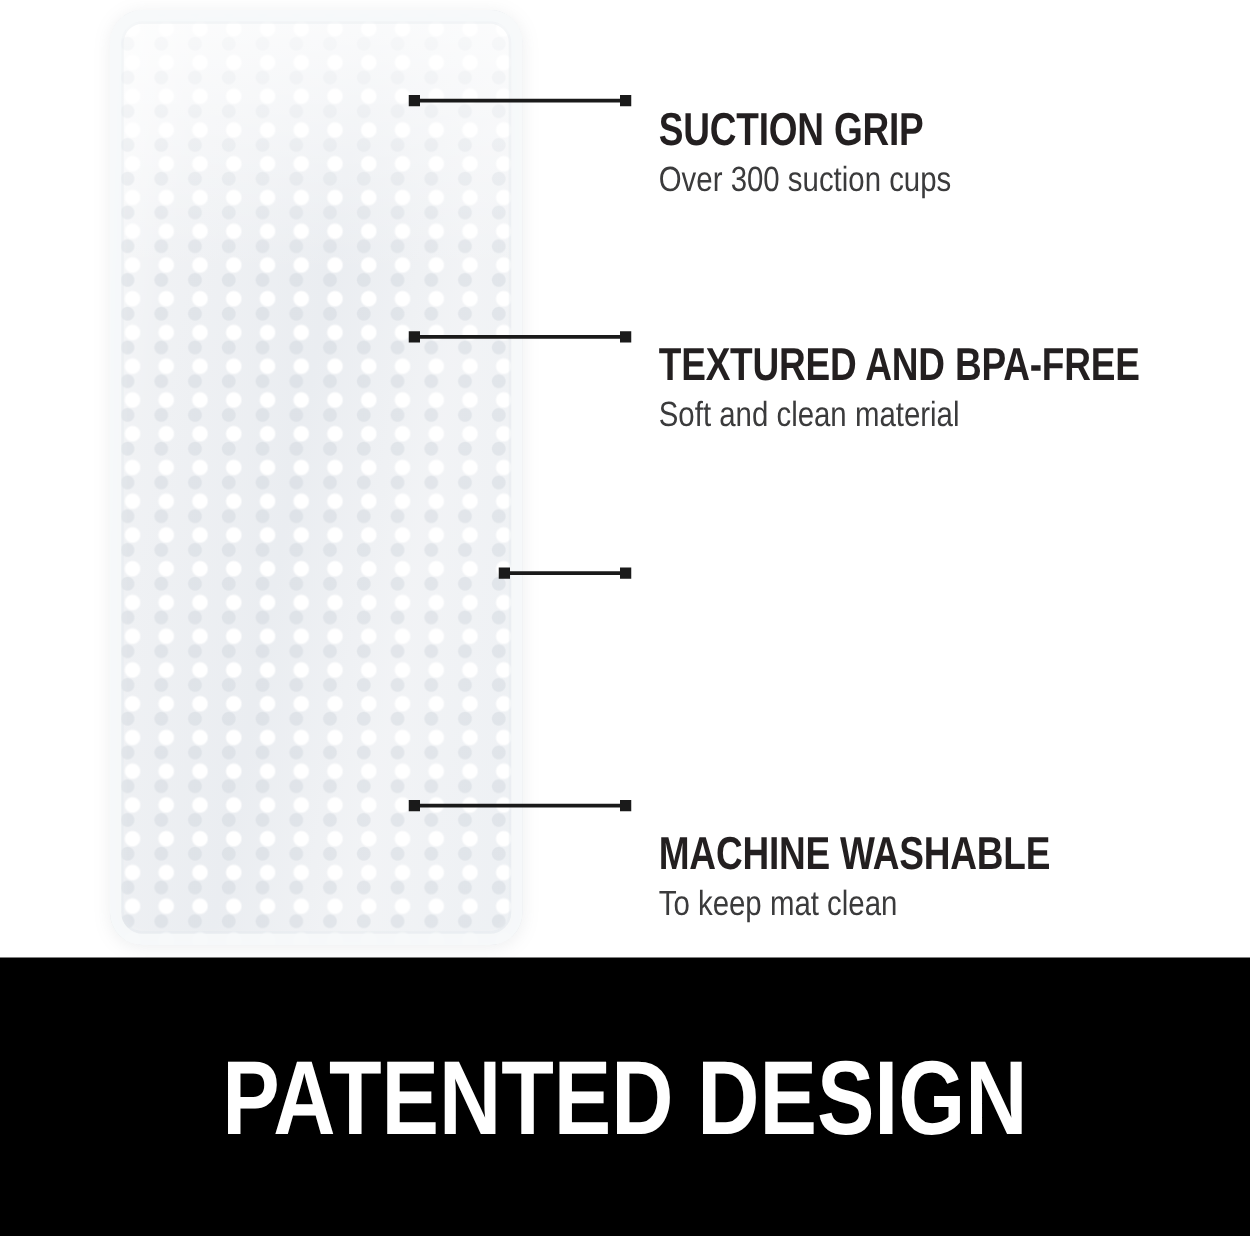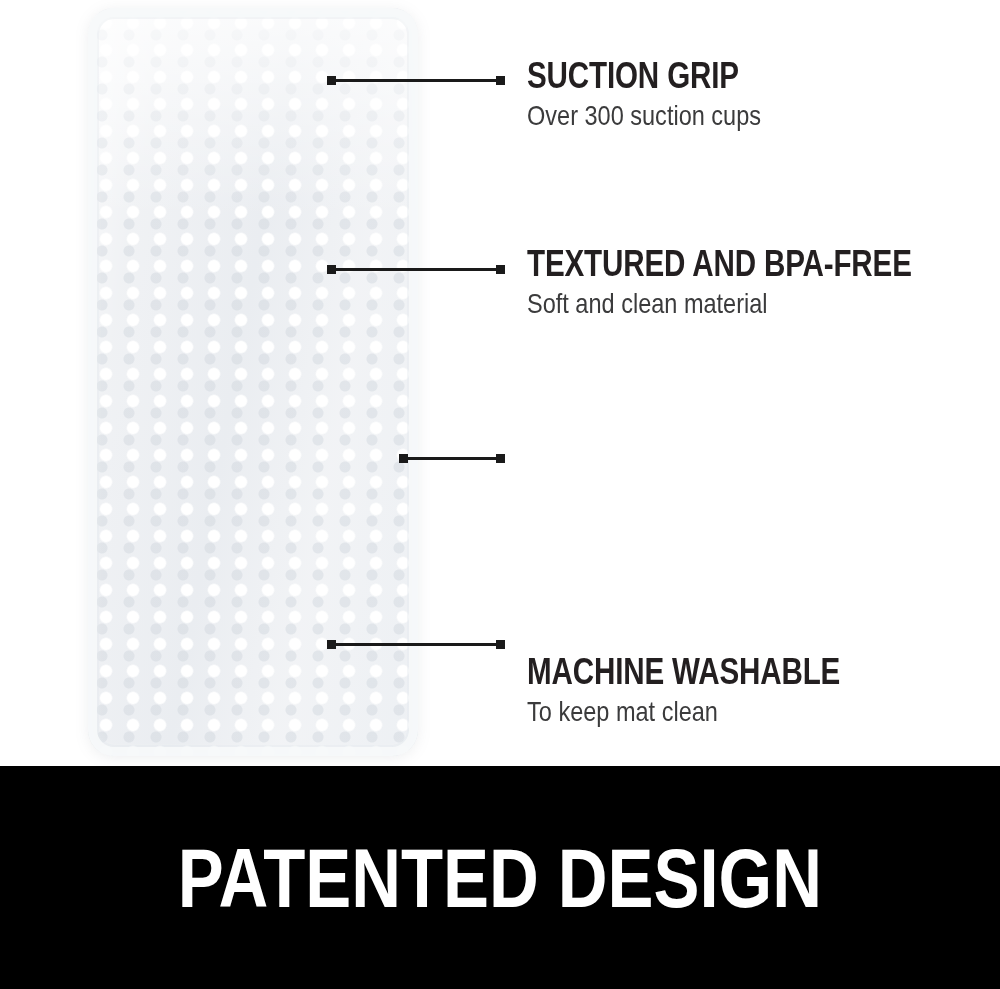--- a/index.html
+++ b/index.html
@@ -86,20 +86,21 @@
     left: 0; top: 0;
     width: 100%; height: 210px;
     background: linear-gradient(180deg, rgba(255,255,255,0.78), rgba(255,255,255,0));
     pointer-events: none;
   }
 
   
   .callout {
     position: absolute;
     left: 527px;
+    margin-top: 28px;
   }
   .callout-title {
     margin: 0;
     font-family: "Liberation Sans Narrow", "Liberation Sans", sans-serif;
     font-weight: 700;
     font-size: 37px;
     line-height: 38px;
     letter-spacing: -0.2px;
     color: #231f20;
     transform: scaleX(0.80);
@@ -196,21 +197,21 @@
       <p class="callout-title">SUCTION GRIP</p>
       <p class="callout-sub">Over 300 suction cups</p>
     </div>
 
     <div class="callout" style="top:245px;">
       <p class="callout-title">TEXTURED AND BPA-FREE</p>
       <p class="callout-sub">Soft and clean material</p>
     </div>
 
 
-    <div class="callout" style="top:653px;">
+    <div class="callout" style="top:636px;">
       <p class="callout-title">MACHINE WASHABLE</p>
       <p class="callout-sub">To keep mat clean</p>
     </div>
 
   </div>
 
   <div id="banner">
     <span id="banner-text">PATENTED DESIGN</span>
   </div>
 

